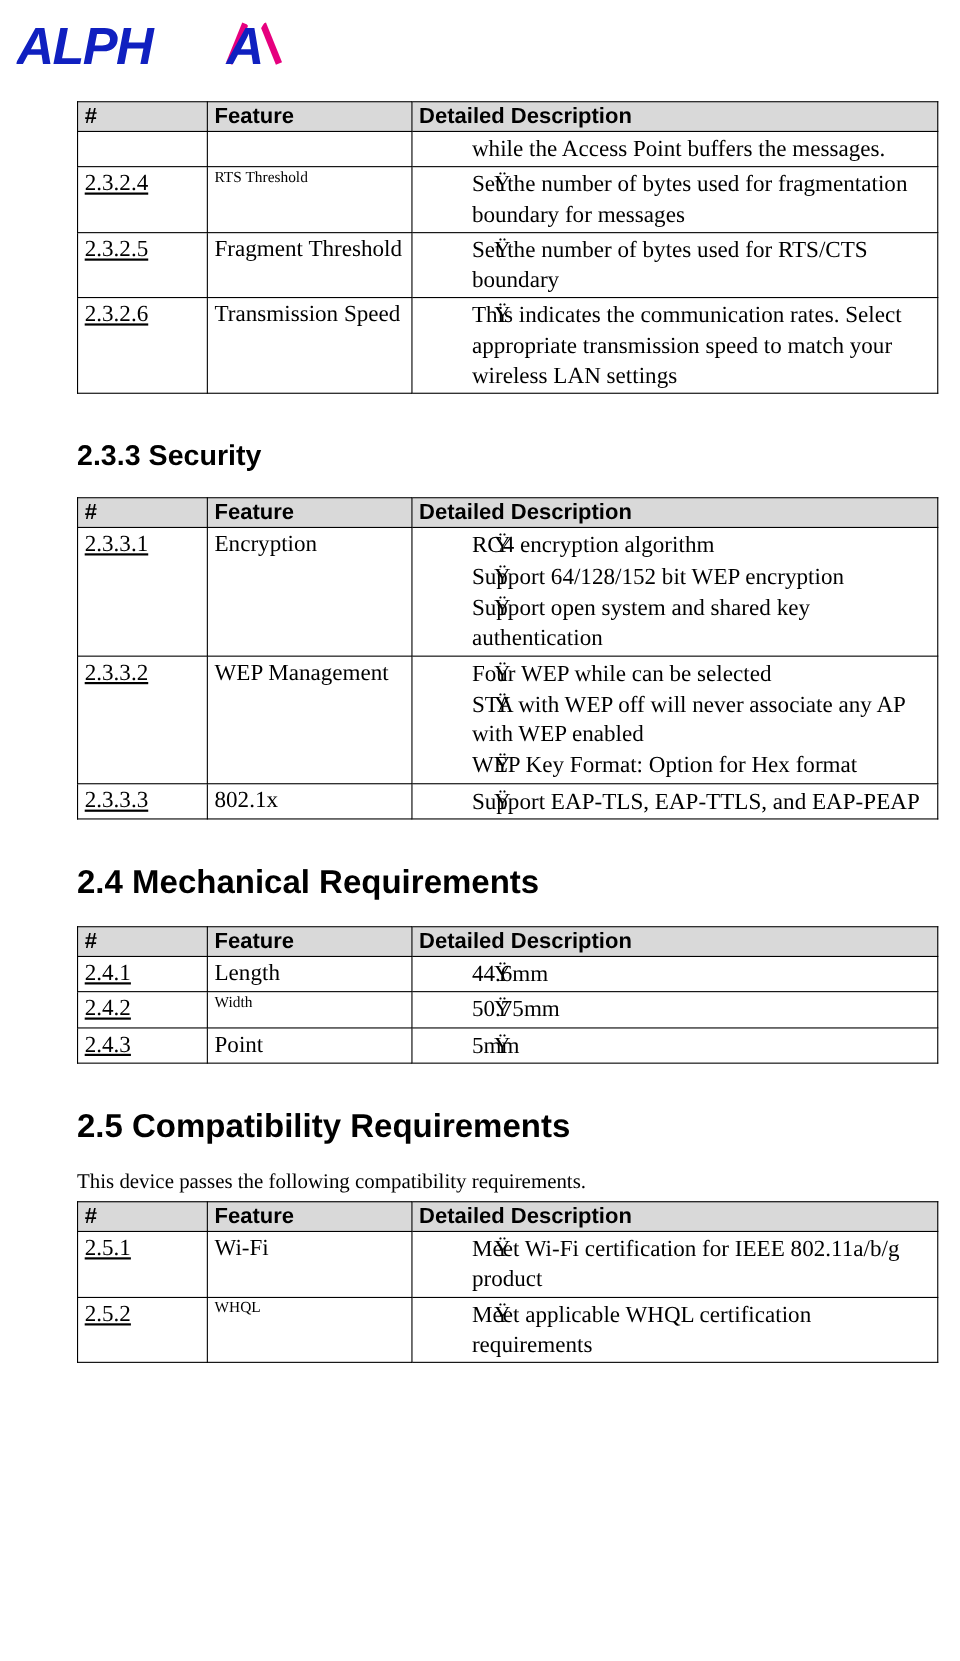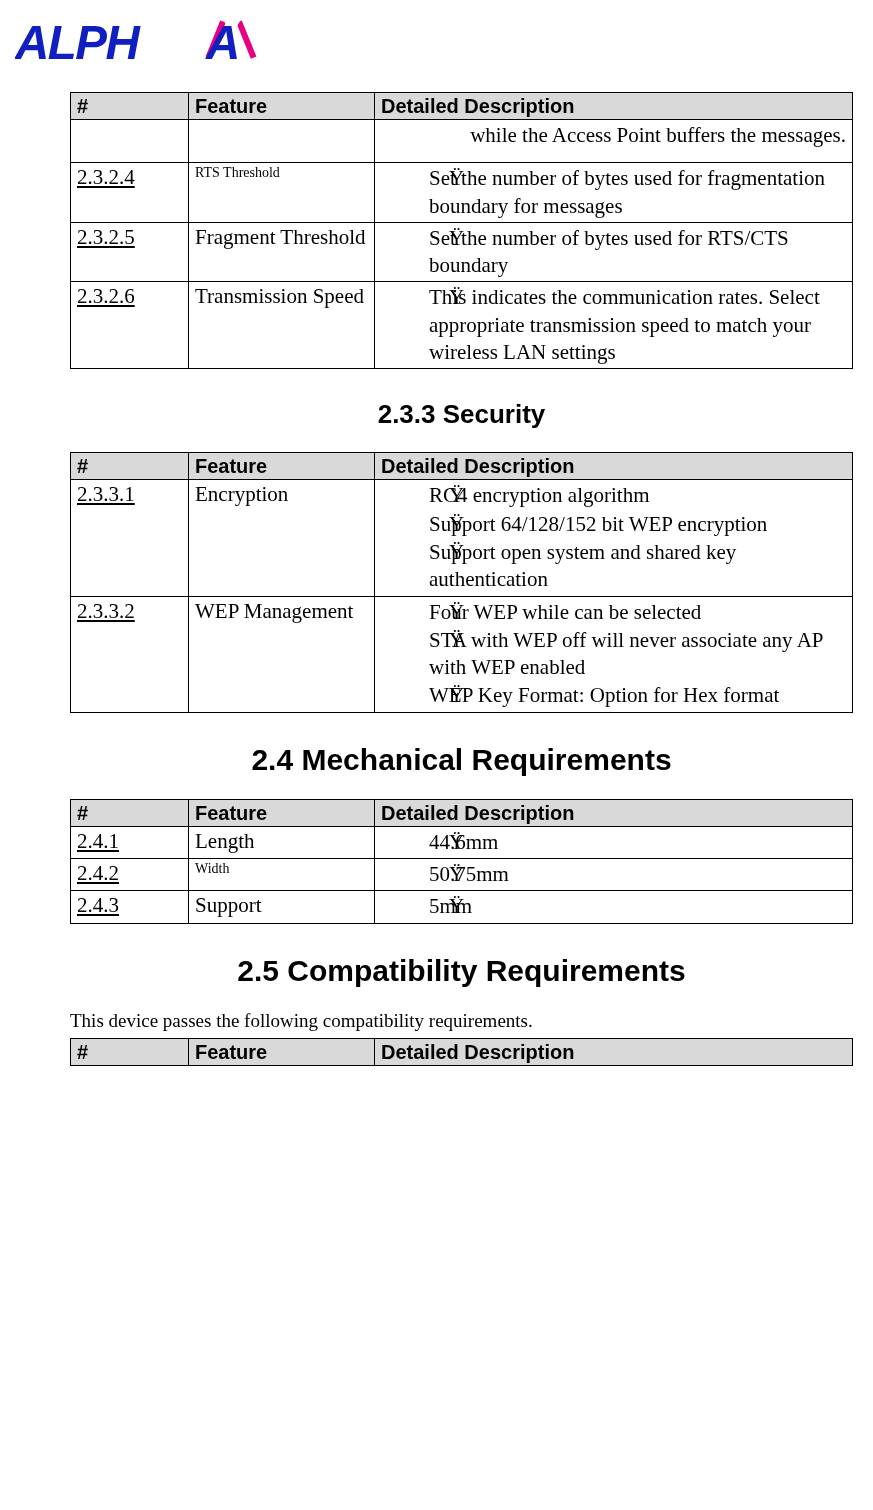--- a/index.html
+++ b/index.html
@@ -56,22 +56,21 @@
     }
     ul.desc-list li {
       position: relative;
       padding-bottom: 1px;
       line-height: 1.3;
     }
     h2.section {
       font-family: Arial, Helvetica, sans-serif;
       font-size: 26px;
       font-weight: bold;
-      margin: 30px 0 22px 0;
-      text-align: center;
+      margin: 41px 0 22px 0;
     }
     h2.section.big {
       font-size: 30px;
     }
     p.intro {
       font-size: 19px;
       margin: 0 0 6px 0;
     }
   </style>
 <style>ul.desc-list li.no-bullet::before{content:none;} ul.desc-list li.no-bullet{margin-left:0;}</style></head>
@@ -102,21 +101,21 @@
       <th>Feature</th>
       <th>Detailed Description</th>
     </tr>
   </thead>
   <tbody>
       <tr>
         <td class="num"></td>
         <td class="feature"></td>
         <td>
           <ul class="desc-list">
-            <li class="no-bullet" style="position: relative; padding-bottom: 12px; text-align: right;"><span>while the Access Point buffers the messages.</span></li>
+            <li class="no-bullet" style="position: relative; padding-bottom: 1px;"><span>while the Access Point buffers the messages.</span></li>
           </ul>
         </td>
       </tr>
       <tr>
         <td class="num">2.3.2.4</td>
         <td class="feature-small">RTS Threshold</td>
         <td>
           <ul class="desc-list">
             <li>Set the number of bytes used for fragmentation boundary for messages</li>
           </ul>
@@ -174,20 +173,29 @@
         <td class="num">2.3.3.2</td>
         <td class="feature">WEP Management</td>
         <td>
           <ul class="desc-list">
             <li>Four WEP while can be selected</li>
             <li>STA with WEP off will never associate any AP with WEP enabled</li>
             <li>WEP Key Format: Option for Hex format</li>
           </ul>
         </td>
       </tr>
+      <tr>
+        <td class="num">2.3.3.3</td>
+        <td class="feature">802.1x</td>
+        <td>
+          <ul class="desc-list">
+            <li>Support EAP-TLS, EAP-TTLS, and EAP-PEAP</li>
+          </ul>
+        </td>
+      </tr>
     </tbody>
 </table>
 
 <h2 class="section big">2.4 Mechanical Requirements</h2>
 
 <table>
   <colgroup>
       <col class="col-num">
       <col class="col-feat">
       <col class="col-desc">
@@ -213,21 +221,21 @@
         <td class="num">2.4.2</td>
         <td class="feature-small">Width</td>
         <td>
           <ul class="desc-list">
             <li>50.75mm</li>
           </ul>
         </td>
       </tr>
       <tr>
         <td class="num">2.4.3</td>
-        <td class="feature">Support</td>
+        <td class="feature">Point</td>
         <td>
           <ul class="desc-list">
             <li>5mm</li>
           </ul>
         </td>
       </tr>
     </tbody>
 </table>
 
 <h2 class="section big">2.5 Compatibility Requirements</h2>
@@ -241,14 +249,32 @@
       <col class="col-desc">
     </colgroup>
   <thead>
     <tr>
       <th>#</th>
       <th>Feature</th>
       <th>Detailed Description</th>
     </tr>
   </thead>
   <tbody>
+      <tr>
+        <td class="num">2.5.1</td>
+        <td class="feature">Wi-Fi</td>
+        <td>
+          <ul class="desc-list">
+            <li>Meet Wi-Fi certification for IEEE 802.11a/b/g product</li>
+          </ul>
+        </td>
+      </tr>
+      <tr>
+        <td class="num">2.5.2</td>
+        <td class="feature-small">WHQL</td>
+        <td>
+          <ul class="desc-list">
+            <li>Meet applicable WHQL certification requirements</li>
+          </ul>
+        </td>
+      </tr>
     </tbody>
 </table>
 
 </body></html>

